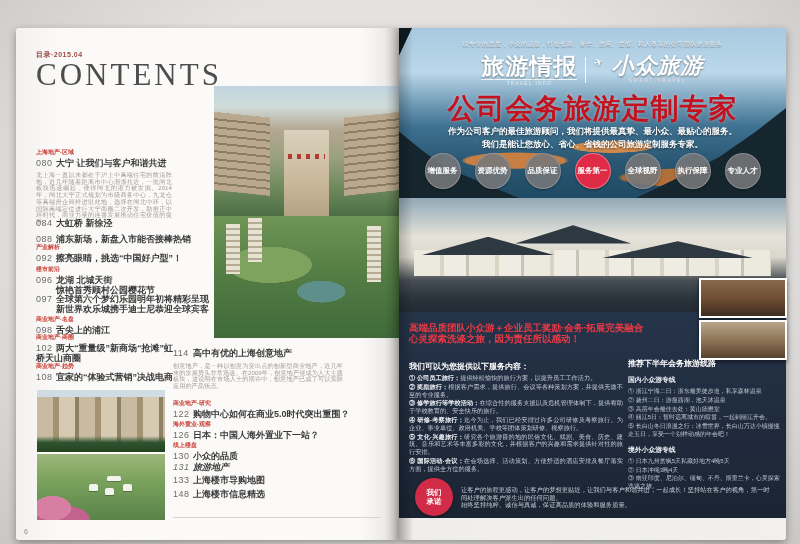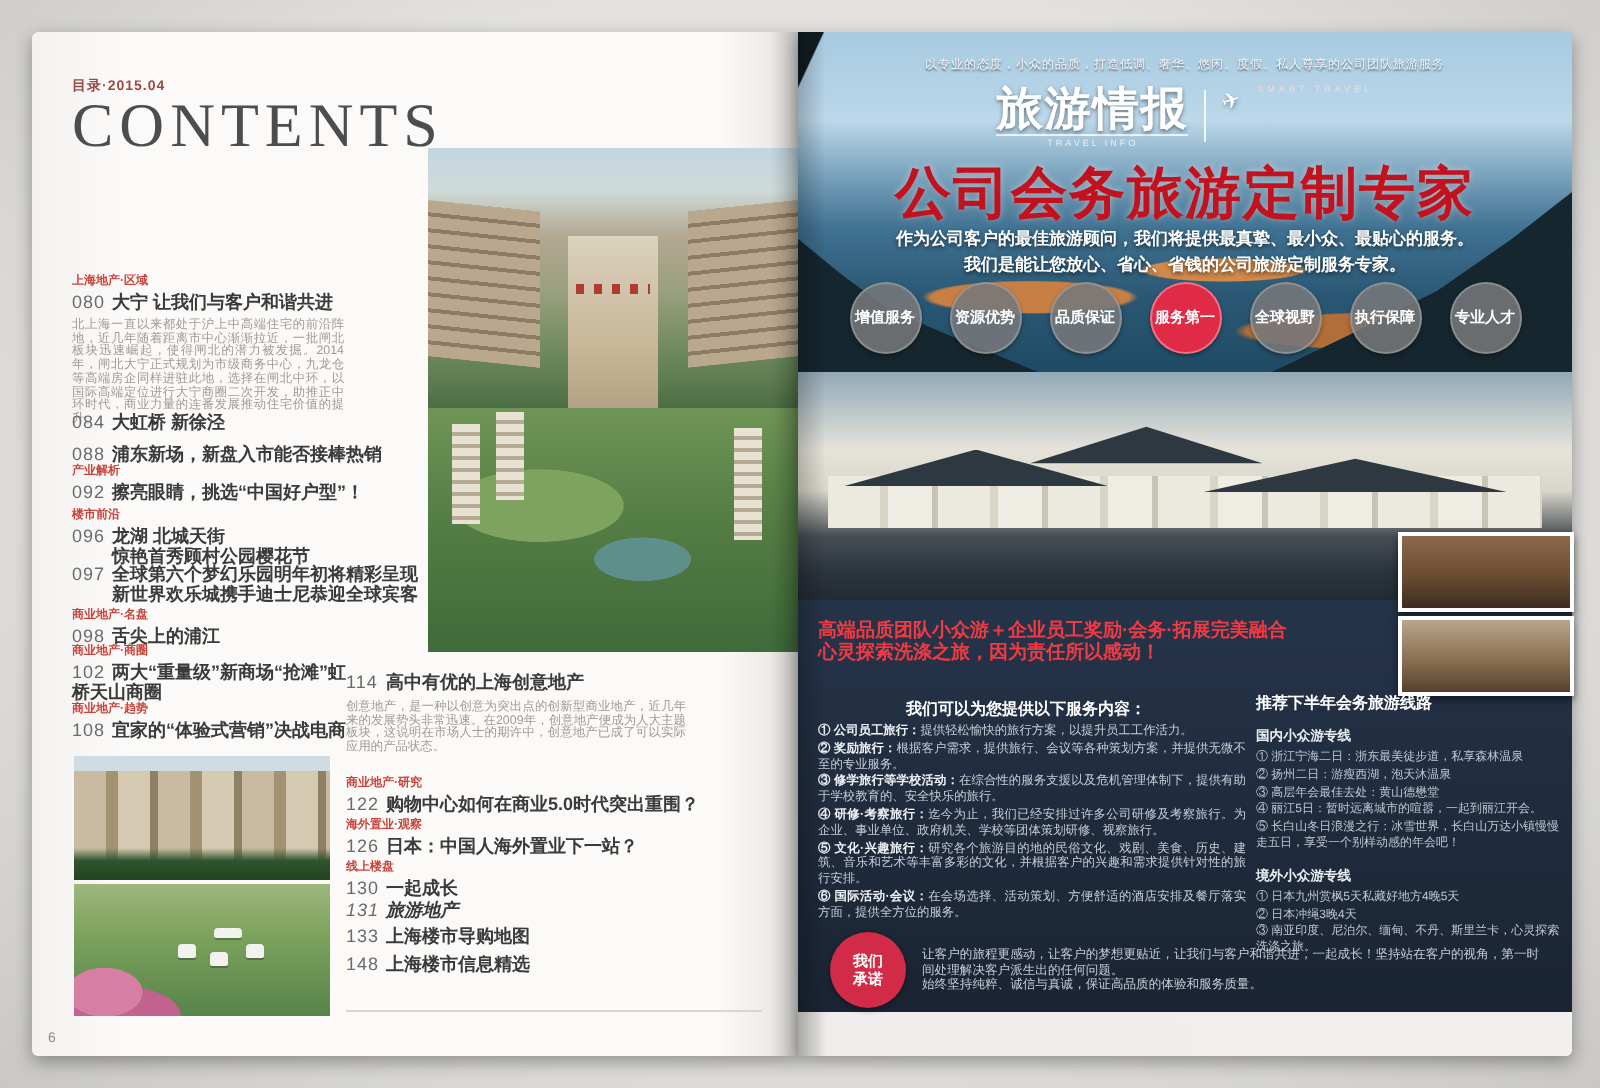--- a/index.html
+++ b/index.html
@@ -2,21 +2,21 @@
 <html><head>
 <meta charset="utf-8">
 <style>
   html,body{margin:0;padding:0;}
   body{
     width:800px;height:544px;overflow:hidden;
     background:radial-gradient(ellipse at 50% 45%, #e3e2e0 60%, #c9c8c6 100%);
     font-family:"Liberation Sans", sans-serif;
     -webkit-font-smoothing:antialiased;
   }
-  .page{position:absolute;top:16px;height:512px;box-shadow:0 3px 9px rgba(0,0,0,.35);}
+  .page{position:absolute;top:28px;height:512px;box-shadow:0 3px 9px rgba(0,0,0,.35);}
   .page-left{
     left:16px;width:383px;border-radius:3px 0 0 3px;
     background:linear-gradient(90deg,#f3f2f0 0%, #fbfaf8 12%, #fbfaf8 90%, #e4e2df 100%);
   }
   .page-right{
     left:399px;width:387px;border-radius:0 3px 3px 0;
     background:linear-gradient(90deg,#d9d7d4 0%, #efeeec 4%, #f1f0ee 100%);
   }
   .abs{position:absolute;}
 
@@ -222,21 +222,21 @@
   <div class="abs" style="left:157px;top:371px;">
     <div class="toc-label">商业地产·研究</div>
     <div class="toc-line"><span class="toc-num">122</span><span class="toc-title">购物中心如何在商业5.0时代突出重围？</span></div>
   </div>
   <div class="abs" style="left:157px;top:392px;">
     <div class="toc-label">海外置业·观察</div>
     <div class="toc-line"><span class="toc-num">126</span><span class="toc-title">日本：中国人海外置业下一站？</span></div>
   </div>
   <div class="abs" style="left:157px;top:413px;">
     <div class="toc-label">线上楼盘</div>
-    <div class="toc-line"><span class="toc-num">130</span><span class="toc-title">一起成长</span></div>
+    <div class="toc-line"><span class="toc-num">130</span><span class="toc-title">小众的品质</span></div>
   </div>
   <div class="abs" style="left:157px;top:434px;font-style:italic;">
     <div class="toc-line"><span class="toc-num">131</span><span class="toc-title">旅游地产</span></div>
   </div>
   <div class="abs" style="left:157px;top:447px;">
     <div class="toc-line"><span class="toc-num">133</span><span class="toc-title">上海楼市导购地图</span></div>
   </div>
   <div class="abs" style="left:157px;top:461px;">
     <div class="toc-line"><span class="toc-num">148</span><span class="toc-title">上海楼市信息精选</span></div>
   </div>
@@ -266,20 +266,21 @@
 
   <div class="abs tagline">以专业的态度，小众的品质，打造低调、奢华、悠闲、度假、私人尊享的公司团队旅游服务</div>
   <div class="abs brandrow">
     <div class="brand1">
       <div class="nm">旅游情报</div>
       <div class="sb">TRAVEL INFO</div>
     </div>
     <div class="logo-div"></div>
     <div class="plane">✈</div>
     <div class="brand2">
+      <div class="nm">小众旅游</div>
       <div class="sb">SMART TRAVEL</div>
     </div>
   </div>
   <div class="abs headline">公司会务旅游定制专家</div>
   <div class="abs hero-sub" style="top:98px;">作为公司客户的最佳旅游顾问，我们将提供最真挚、最小众、最贴心的服务。</div>
   <div class="abs hero-sub" style="top:111px;">我们是能让您放心、省心、省钱的公司旅游定制服务专家。</div>
 
   <div class="abs badges">
     <div class="badge">增值服务</div>
     <div class="badge">资源优势</div>
@@ -291,21 +292,21 @@
   </div>
 
   <div class="abs inset i1" style="left:300px;top:250px;width:84px;height:36px;"></div>
   <div class="abs inset i2" style="left:300px;top:292px;width:84px;height:36px;"></div>
 
   <div class="abs" style="left:10px;top:294px;z-index:6;">
     <div class="promo">高端品质团队小众游＋企业员工奖励·会务·拓展完美融合</div>
     <div class="promo">心灵探索洗涤之旅，因为责任所以感动！</div>
   </div>
 
-  <div class="abs svc-h" style="left:10px;top:333px;z-index:6;margin-left:44px;">我们可以为您提供以下服务内容：</div>
+  <div class="abs svc-h" style="left:10px;top:333px;z-index:6;">我们可以为您提供以下服务内容：</div>
   <div class="abs" style="left:10px;top:346px;width:214px;z-index:6;">
     <p class="svc"><span class="svc-head">① 公司员工旅行：</span><span>提供轻松愉快的旅行方案，以提升员工工作活力。</span></p>
     <p class="svc"><span class="svc-head">② 奖励旅行：</span><span>根据客户需求，提供旅行、会议等各种策划方案，并提供无微不至的专业服务。</span></p>
     <p class="svc"><span class="svc-head">③ 修学旅行等学校活动：</span><span>在综合性的服务支援以及危机管理体制下，提供有助于学校教育的、安全快乐的旅行。</span></p>
     <p class="svc"><span class="svc-head">④ 研修·考察旅行：</span><span>迄今为止，我们已经安排过许多公司研修及考察旅行。为企业、事业单位、政府机关、学校等团体策划研修、视察旅行。</span></p>
     <p class="svc"><span class="svc-head">⑤ 文化·兴趣旅行：</span><span>研究各个旅游目的地的民俗文化、戏剧、美食、历史、建筑、音乐和艺术等丰富多彩的文化，并根据客户的兴趣和需求提供针对性的旅行安排。</span></p>
     <p class="svc"><span class="svc-head">⑥ 国际活动·会议：</span><span>在会场选择、活动策划、方便舒适的酒店安排及餐厅落实方面，提供全方位的服务。</span></p>
   </div>
 
   <div class="abs routes" style="left:229px;top:330px;z-index:6;">

